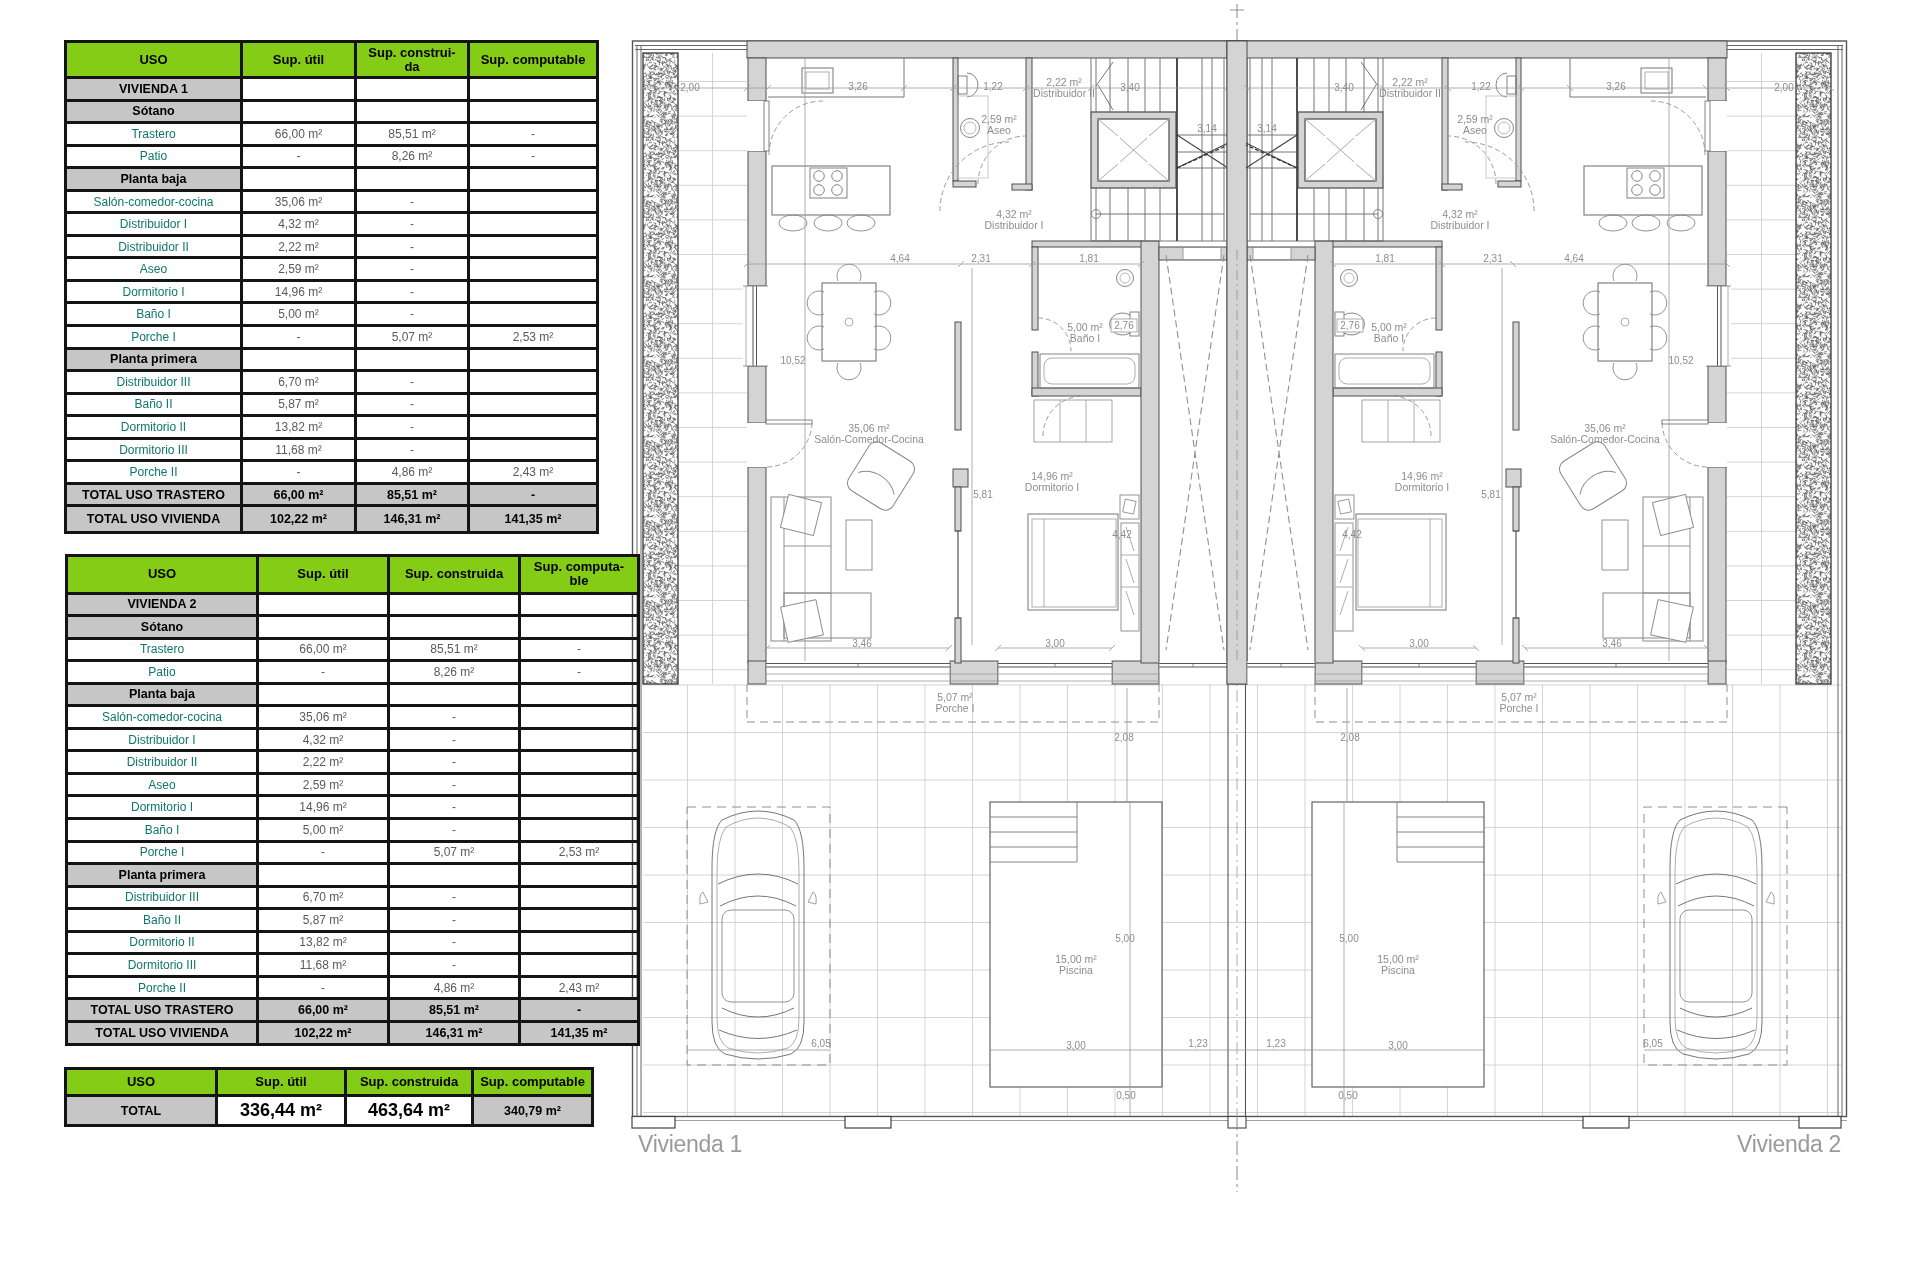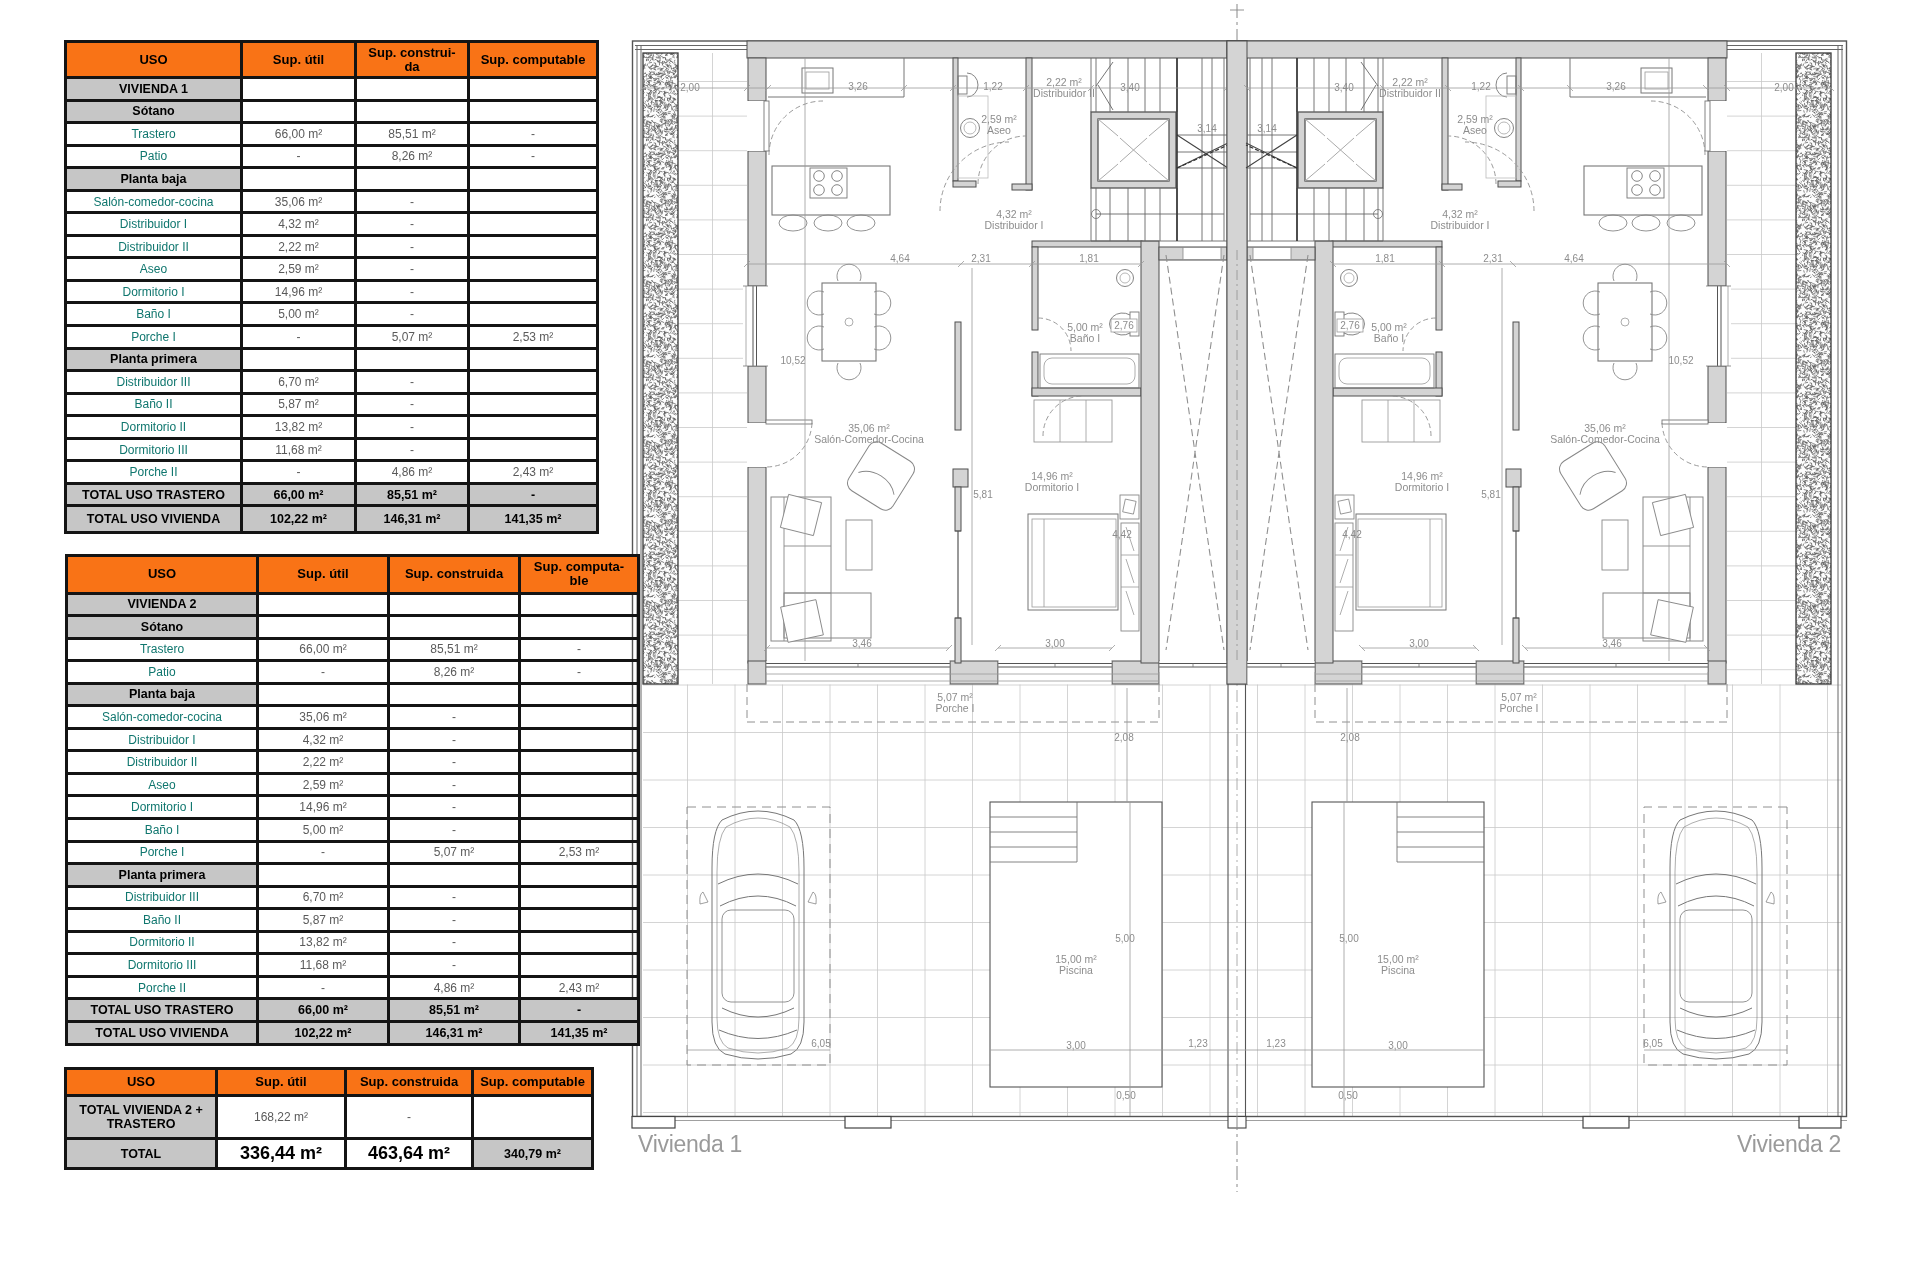--- a/index.html
+++ b/index.html
@@ -1,19 +1,19 @@
 <!DOCTYPE html>
 <html><head><meta charset="utf-8">
 <style>
 html,body{margin:0;padding:0;background:#fff;width:1920px;height:1280px;overflow:hidden}
 body{font-family:"Liberation Sans",sans-serif;position:relative}
 .tbl table{border-collapse:collapse;table-layout:fixed;width:100%}
 .tbl{position:absolute}
 .tbl td{border:3px solid #141414;text-align:center;vertical-align:middle;padding:0 2px;overflow:hidden}
-.tbl .hd td{background:#f97316;font-weight:bold;font-size:13px;color:#000;line-height:14px}
+.tbl .hd td{background:#84cc16;font-weight:bold;font-size:13px;color:#000;line-height:14px}
 .sec{background:#c6c6c6;font-weight:bold;font-size:12.5px;color:#000}
 .nl{font-size:12px;color:#0f766e}
 .nv{font-size:12px;color:#5a5a5a}
 .tv{background:#c6c6c6;font-weight:bold;font-size:12.5px;color:#000}
 .tvw{font-weight:bold;font-size:18px;color:#000}
 svg{position:absolute;left:0;top:0}
 svg text{font-family:"Liberation Sans",sans-serif}
 </style></head>
 <body>
 
@@ -638,26 +638,20 @@
         <col style="width:127px">
         <col style="width:120px">
       </colgroup>
 <tbody>
         <tr class="hd" style="height:27px">
           <td>USO</td>
           <td>Sup. útil</td>
           <td>Sup. construida</td>
           <td>Sup. computable</td>
         </tr>
-<tr style="height:43px">
-          <td class="sec">TOTAL VIVIENDA 2 + TRASTERO</td>
-          <td class="nv">168,22 m²</td>
-          <td class="nv">-</td>
-          <td></td>
-        </tr>
 <tr style="height:30px">
           <td class="sec">TOTAL</td>
           <td class="tvw">336,44 m²</td>
           <td class="tvw">463,64 m²</td>
           <td class="tv">340,79 m²</td>
         </tr>
 </tbody>
     </table>
   </div>
 </body></html>

